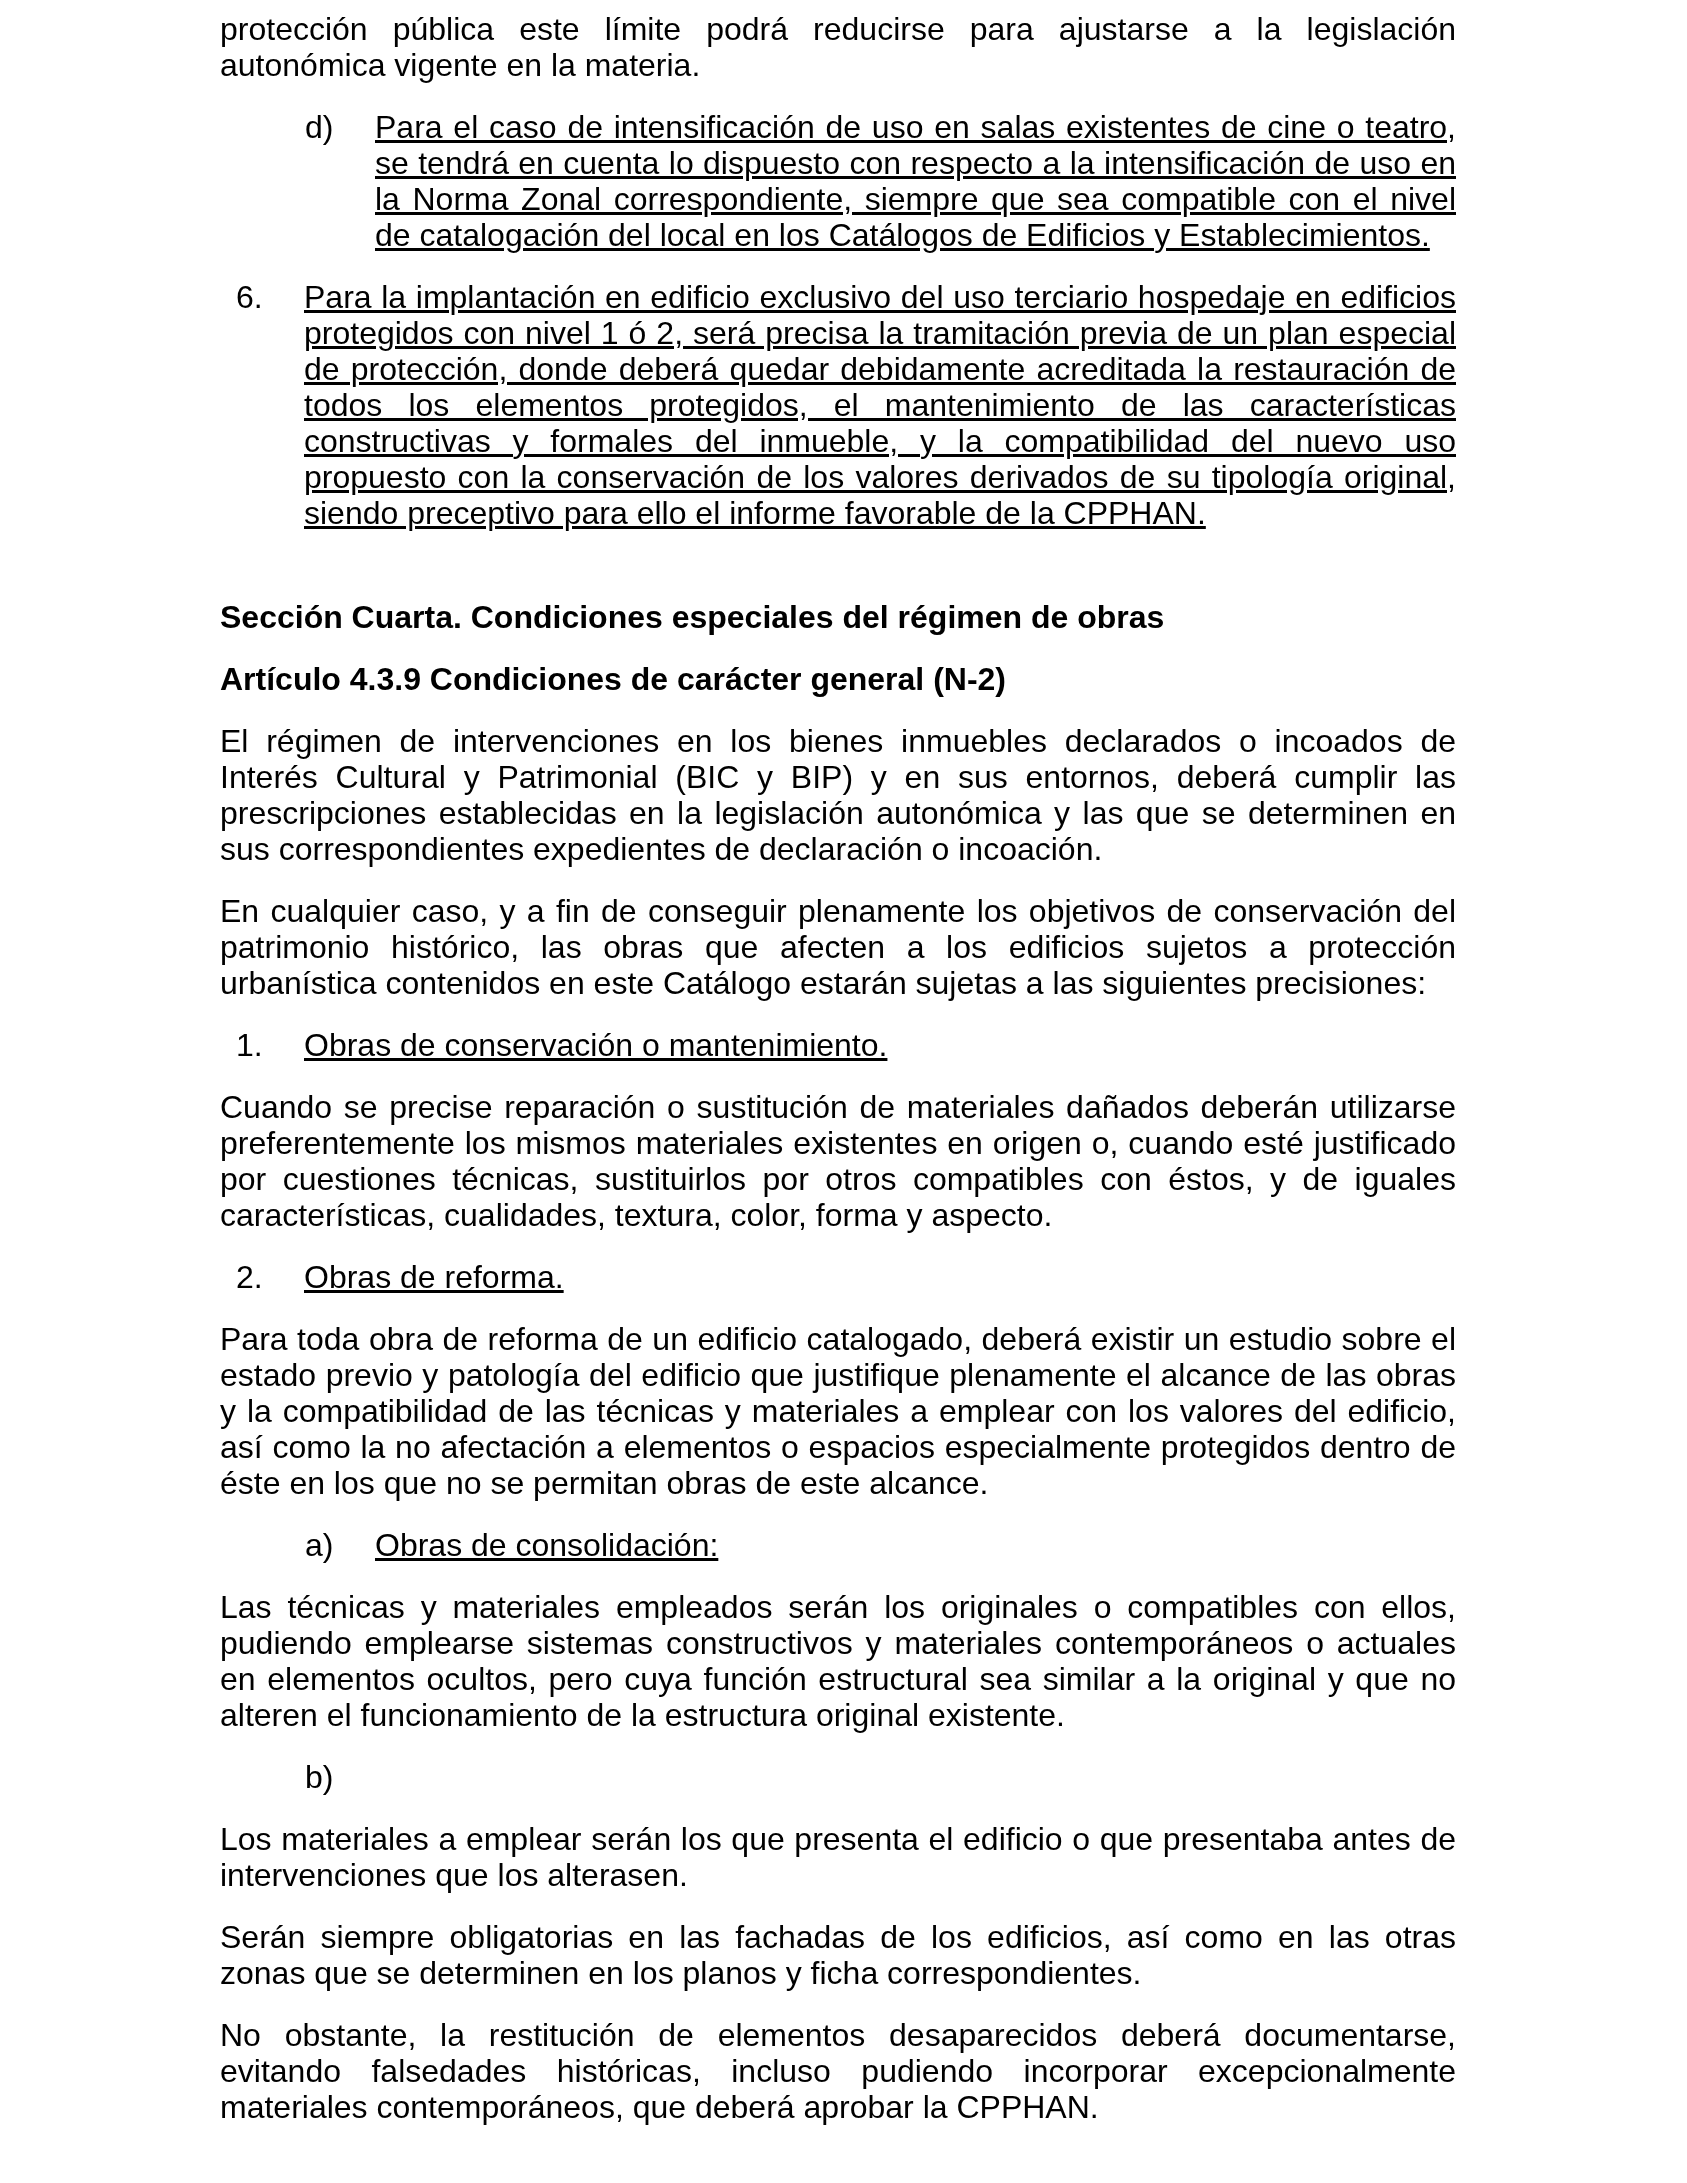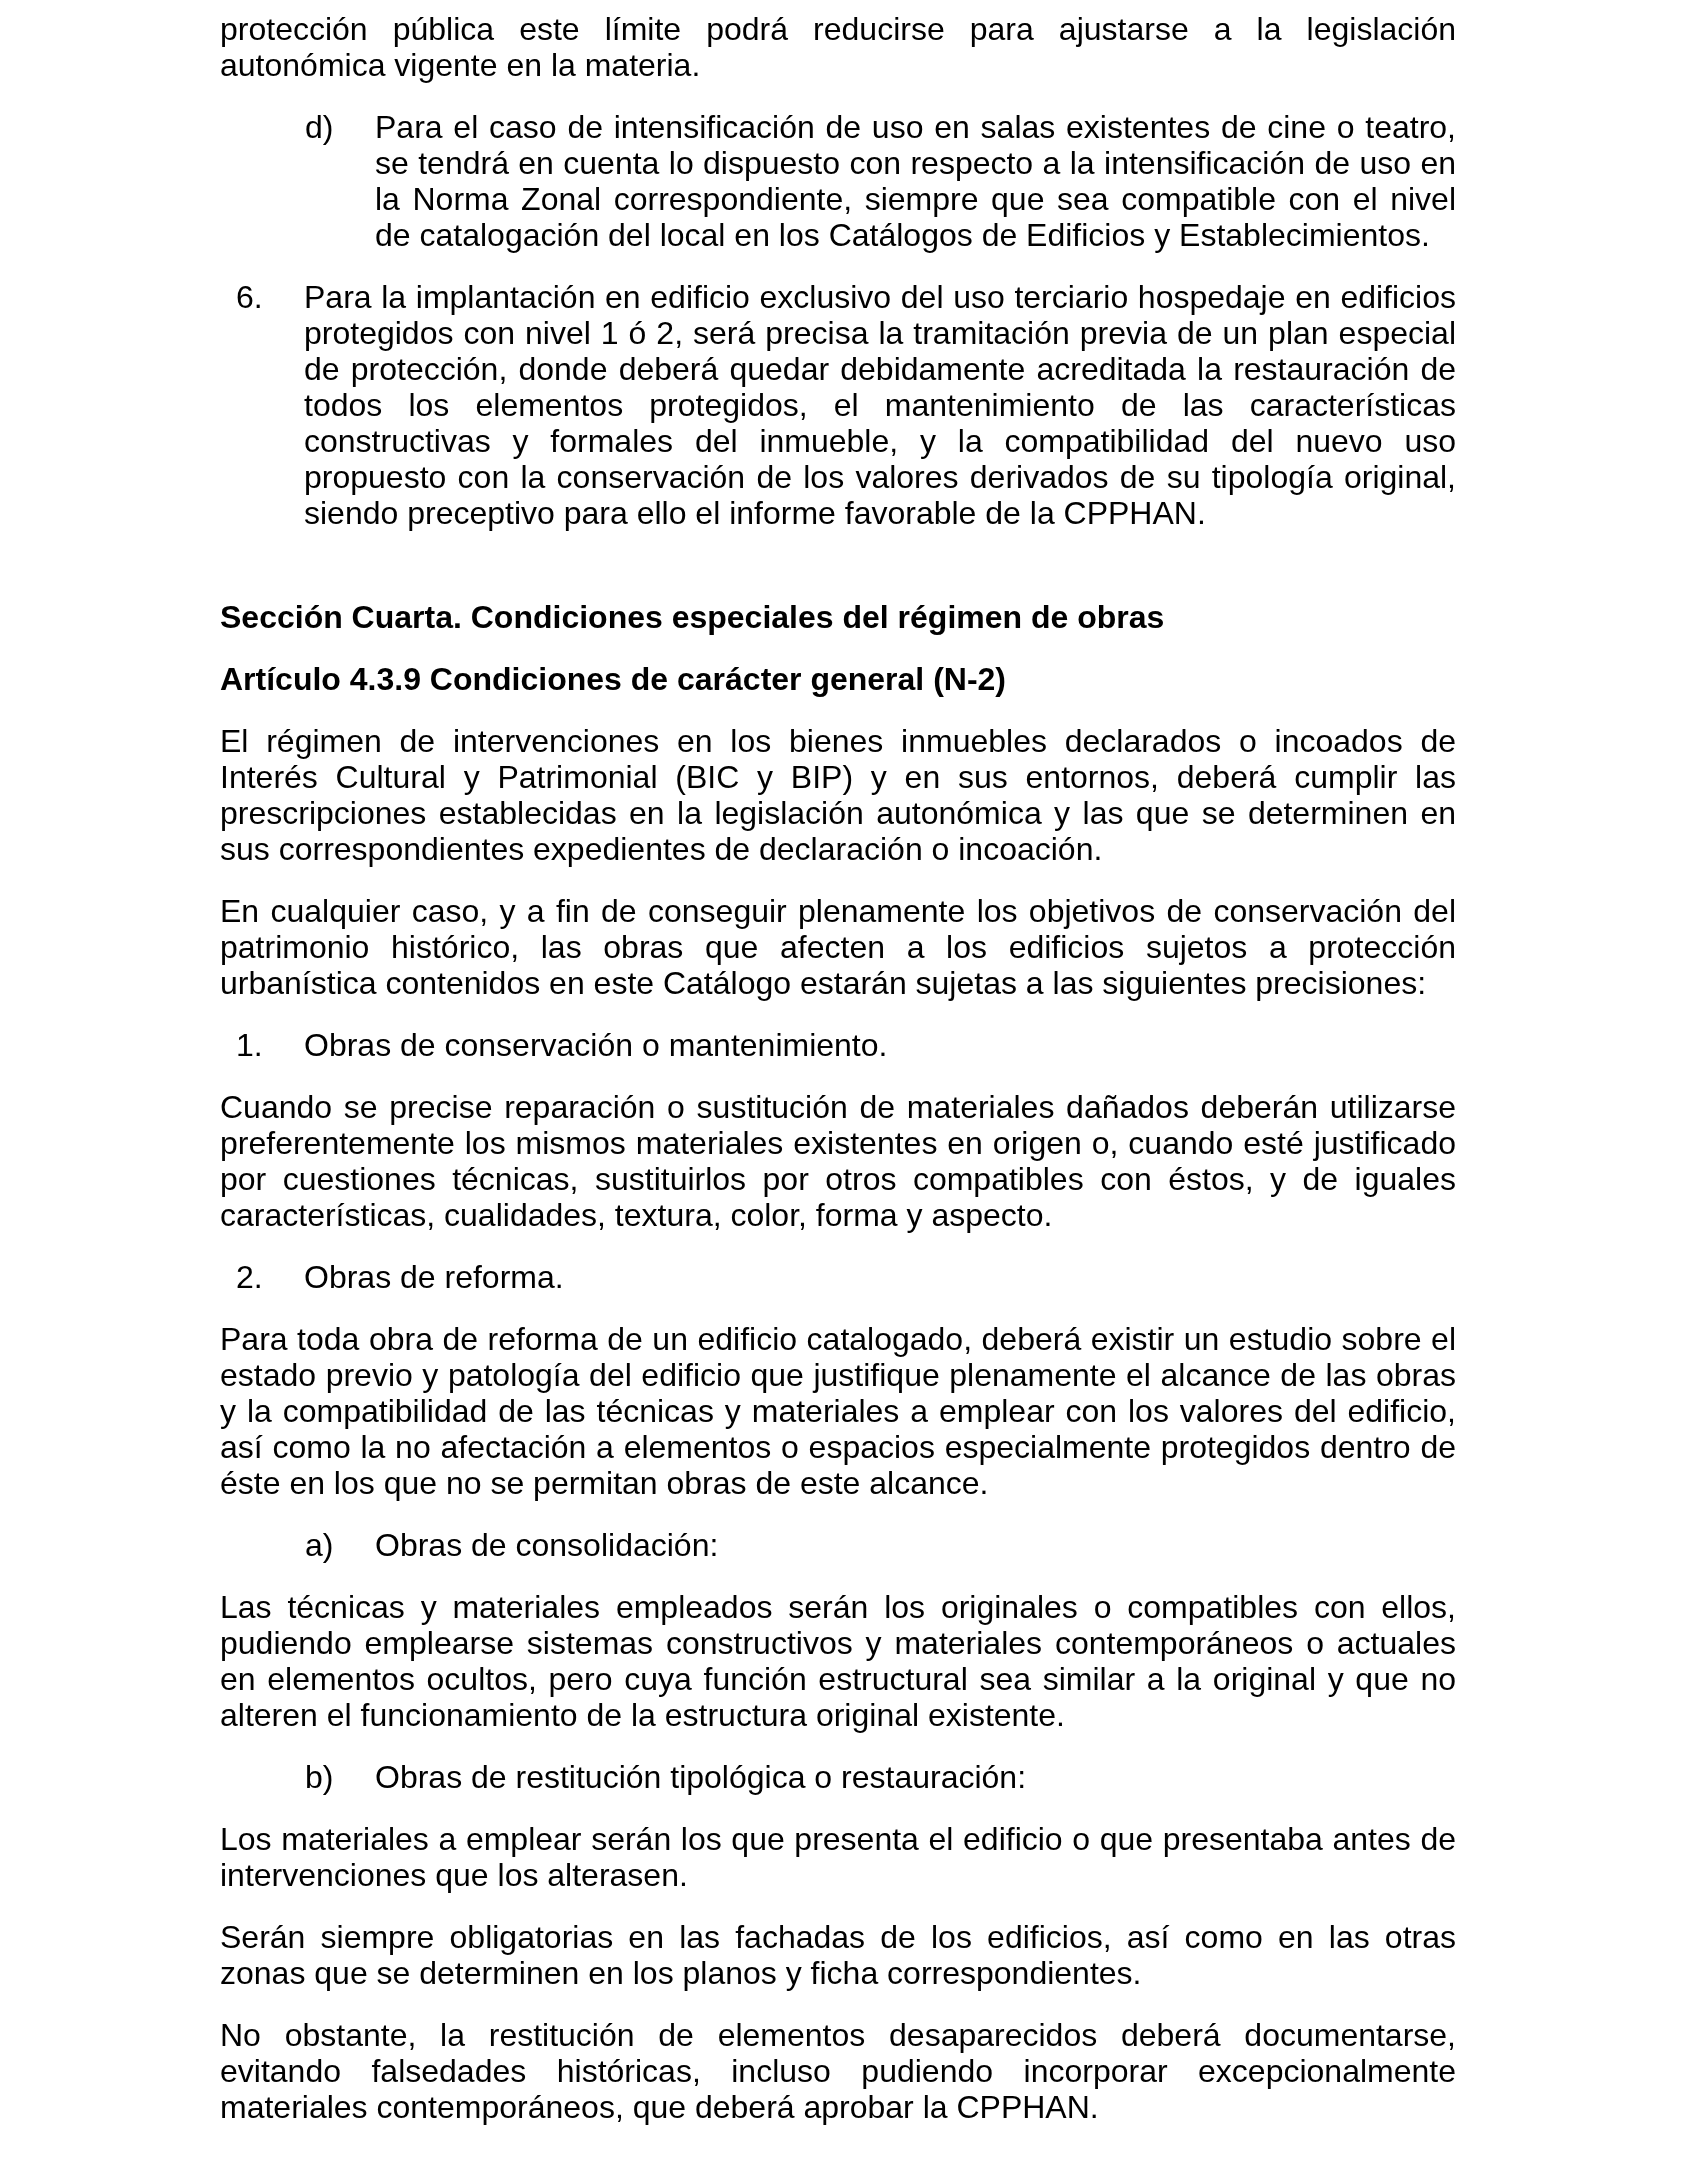--- a/index.html
+++ b/index.html
@@ -35,20 +35,21 @@
     display: flex;
     margin: 0 0 26px 0;
   }
   .li .mk {
     flex: 0 0 auto;
     text-align: left;
   }
   .li .txt {
     flex: 1 1 auto;
     text-align: justify;
+    text-decoration: underline;
   }
   .li-num { padding-left: 16px; }
   .li-num .mk { width: 68px; }
   .li-letter { padding-left: 85px; }
   .li-letter .mk { width: 70px; }
 
   .heading {
     font-weight: bold;
     font-size: 32px;
     line-height: 36px;
@@ -99,21 +100,20 @@
 
   <div class="li li-letter">
     <span class="mk">a)</span>
     <div class="txt">Obras de consolidación:</div>
   </div>
 
   <p class="p-sub">Las técnicas y materiales empleados serán los originales o compatibles con ellos, pudiendo emplearse sistemas constructivos y materiales contemporáneos o actuales en elementos ocultos, pero cuya función estructural sea similar a la original y que no alteren el funcionamiento de la estructura original existente.</p>
 
   <div class="li li-letter">
     <span class="mk">b)</span>
-    <div class="txt">Obras de restitución tipológica o restauración:</div>
   </div>
 
   <p class="p-sub">Los materiales a emplear serán los que presenta el edificio o que presentaba antes de intervenciones que los alterasen.</p>
 
   <p class="p-sub">Serán siempre obligatorias en las fachadas de los edificios, así como en las otras zonas que se determinen en los planos y ficha correspondientes.</p>
 
   <p class="p-sub">No obstante, la restitución de elementos desaparecidos deberá documentarse, evitando falsedades históricas, incluso pudiendo incorporar excepcionalmente materiales contemporáneos, que deberá aprobar la CPPHAN.</p>
 
 </div>
 

